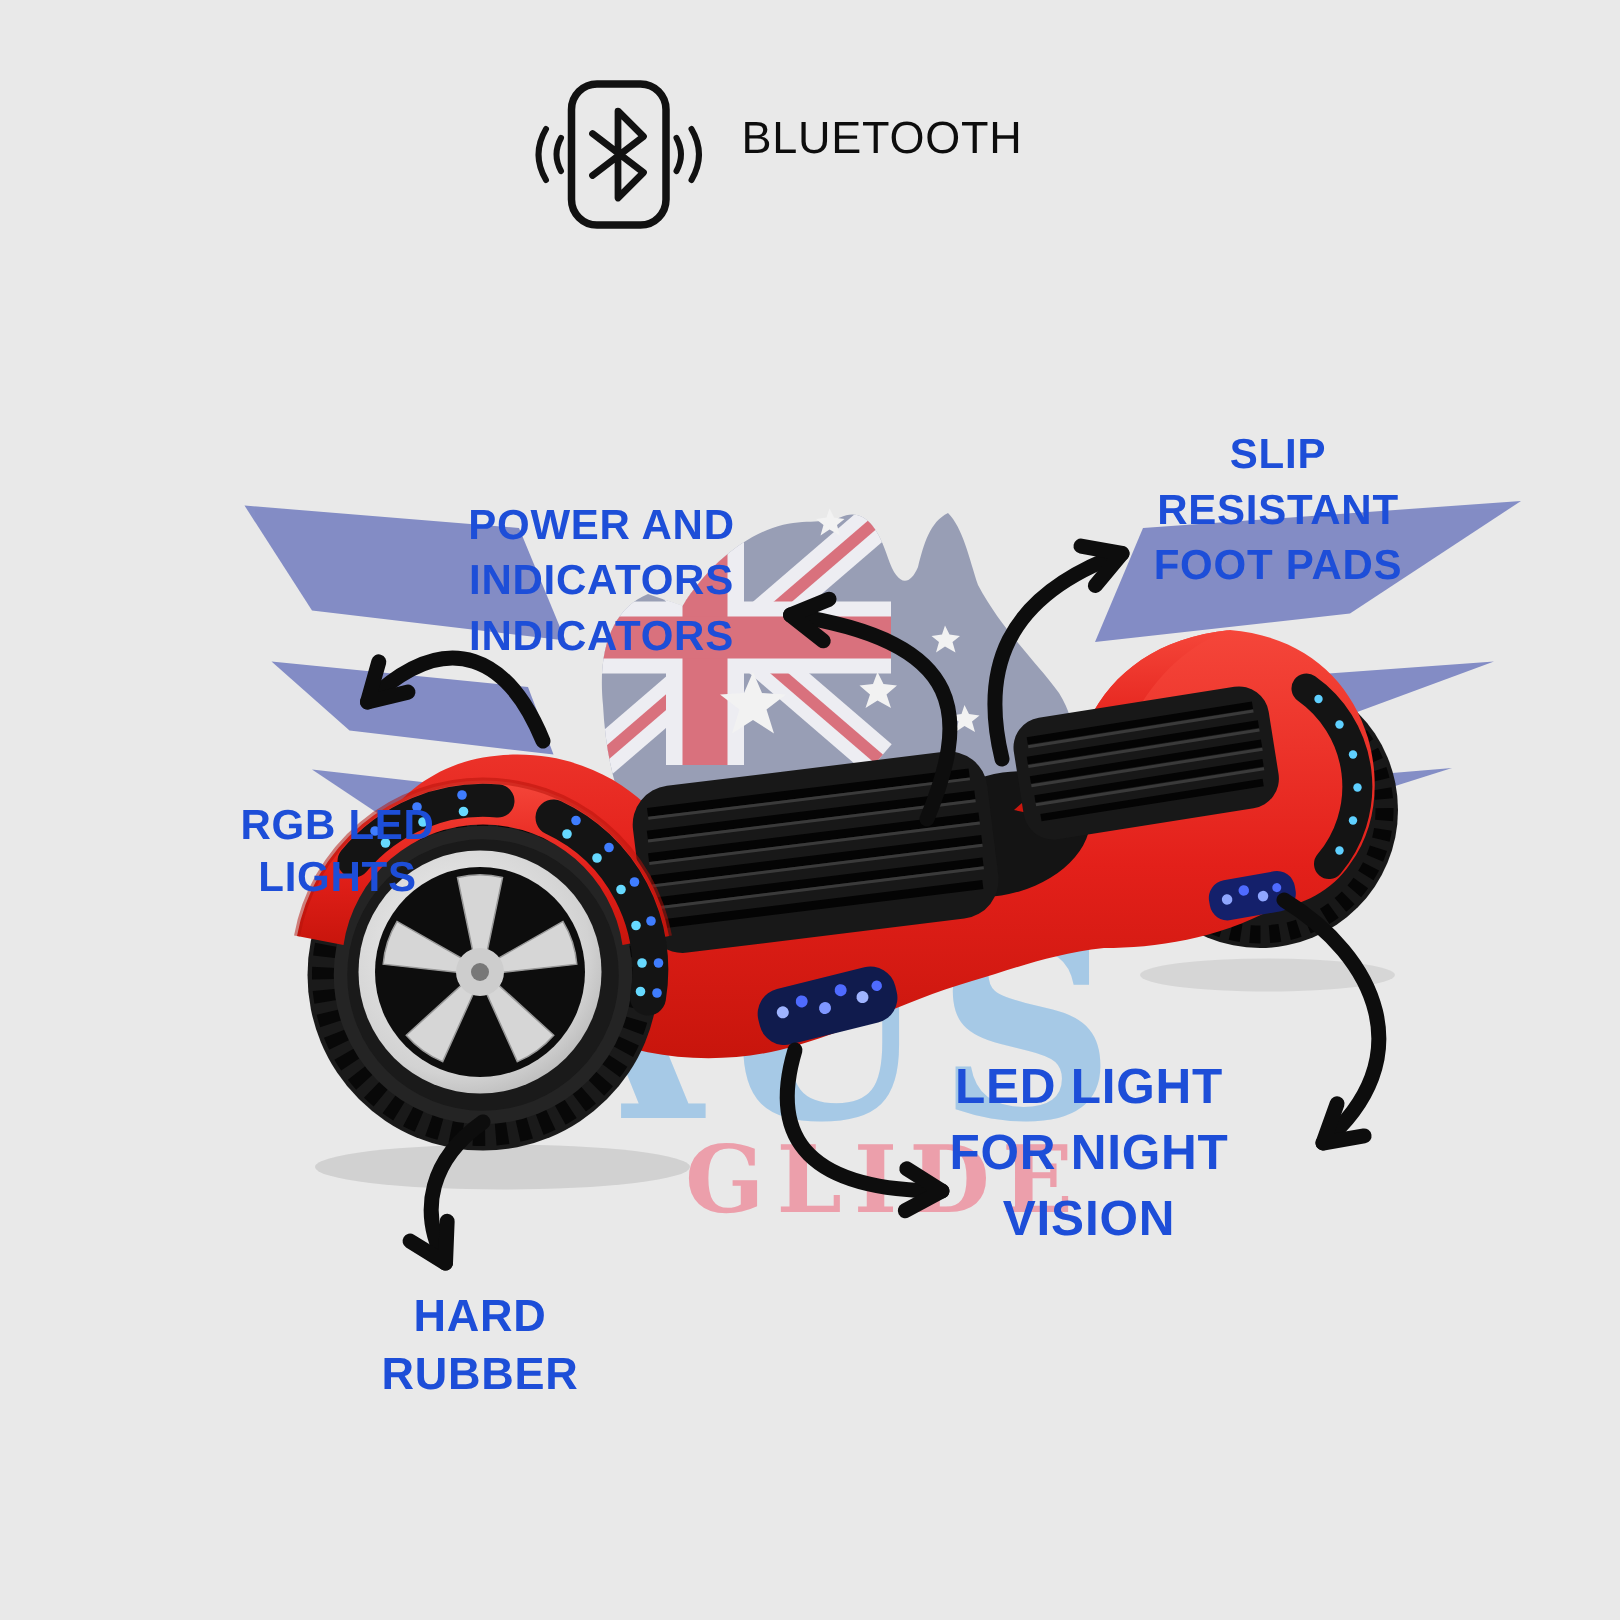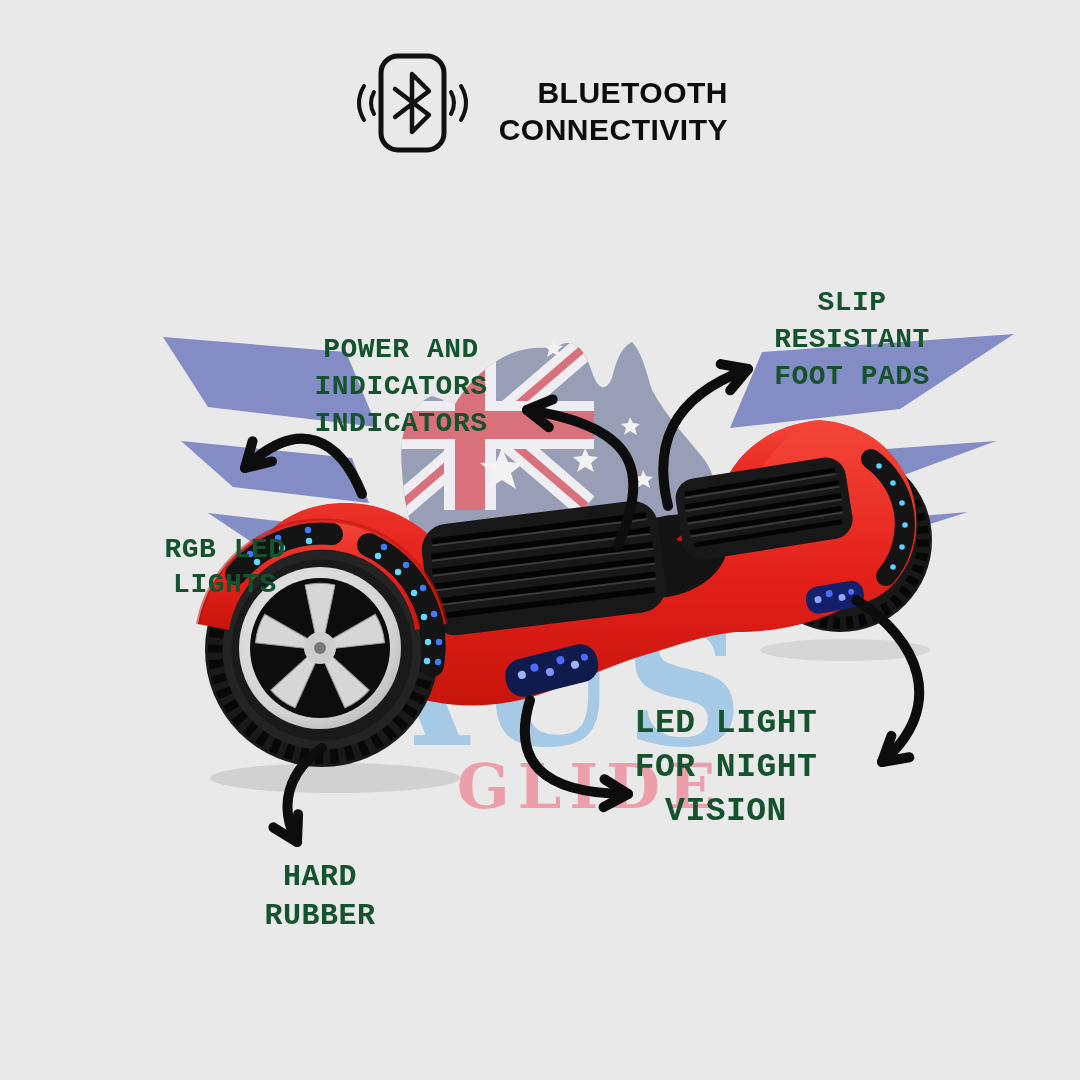--- a/index.html
+++ b/index.html
@@ -2,33 +2,33 @@
 <html><head>
 <meta charset="utf-8">
 <style>
   html,body{margin:0;padding:0;}
   .canvas{
     position:relative;width:1080px;height:1080px;background:#e9e9e9;
     overflow:hidden;font-family:"Liberation Sans",sans-serif;
   }
   .art{position:absolute;left:0;top:0;}
   .callout{
-    position:absolute;text-align:center;font-weight:bold;color:#14532d;
-    letter-spacing:.5px;line-height:37px;font-size:28px;font-family:Liberation Mono, monospace;
+    position:absolute;text-align:center;font-weight:bold;color:#1d4ed8;
+    letter-spacing:.5px;line-height:37px;font-size:28px;
   }
   .callout div{white-space:nowrap;}
   .co-slip  {left:732px;top:284px;width:240px;}
   .co-power {left:281px;top:331px;width:240px;}
   .co-rgb   {left:115px;top:492px;width:220px;line-height:35px;margin-top:40px;}
   .co-led   {left:606px;top:702px;width:240px;font-size:33px;line-height:44px;}
   .co-tyre  {left:210px;top:858px;width:220px;font-size:30px;line-height:39px;text-align:center;}
   .bt-icon{position:absolute;left:344px;top:44px;}
   .bt-title{
-    position:absolute;left:448px;top:74px;width:280px;text-align:right;
-    font-weight:bold;font-size:30px;line-height:37px;color:#0d0d0d;letter-spacing:.5px;
+    position:absolute;left:448px;top:74px;width:280px;text-align:center;
+    font-weight:normal;font-size:30px;line-height:37px;color:#0d0d0d;letter-spacing:.5px;
   }
 </style>
 </head>
 <body>
 
 <div class="canvas">
 
   <svg class="art" width="1080" height="1080" viewBox="0 0 1080 1080">
     <defs>
       <linearGradient id="redg" x1="0" y1="0" x2="0" y2="1">
@@ -275,21 +275,20 @@
     <path d="M389,89 L423,115 L406,132 L406,74 L423,91 L389,117" fill="none" stroke="#111" stroke-width="4.5" stroke-linejoin="round" stroke-linecap="round"></path>
     <g fill="none" stroke="#111" stroke-width="4" stroke-linecap="round">
       <path d="M358,86 Q348,103 358,120"></path>
       <path d="M368,92 Q362,103 368,114"></path>
       <path d="M455,86 Q465,103 455,120"></path>
       <path d="M445,92 Q451,103 445,114"></path>
     </g>
   </svg>
   <div class="bt-title">
     <div>BLUETOOTH</div>
-    <div>CONNECTIVITY</div>
   </div>
 
   <div class="callout co-slip">
     <div>SLIP</div>
     <div>RESISTANT</div>
     <div>FOOT PADS</div>
   </div>
   <div class="callout co-power">
     <div>POWER AND</div>
     <div>INDICATORS</div>

